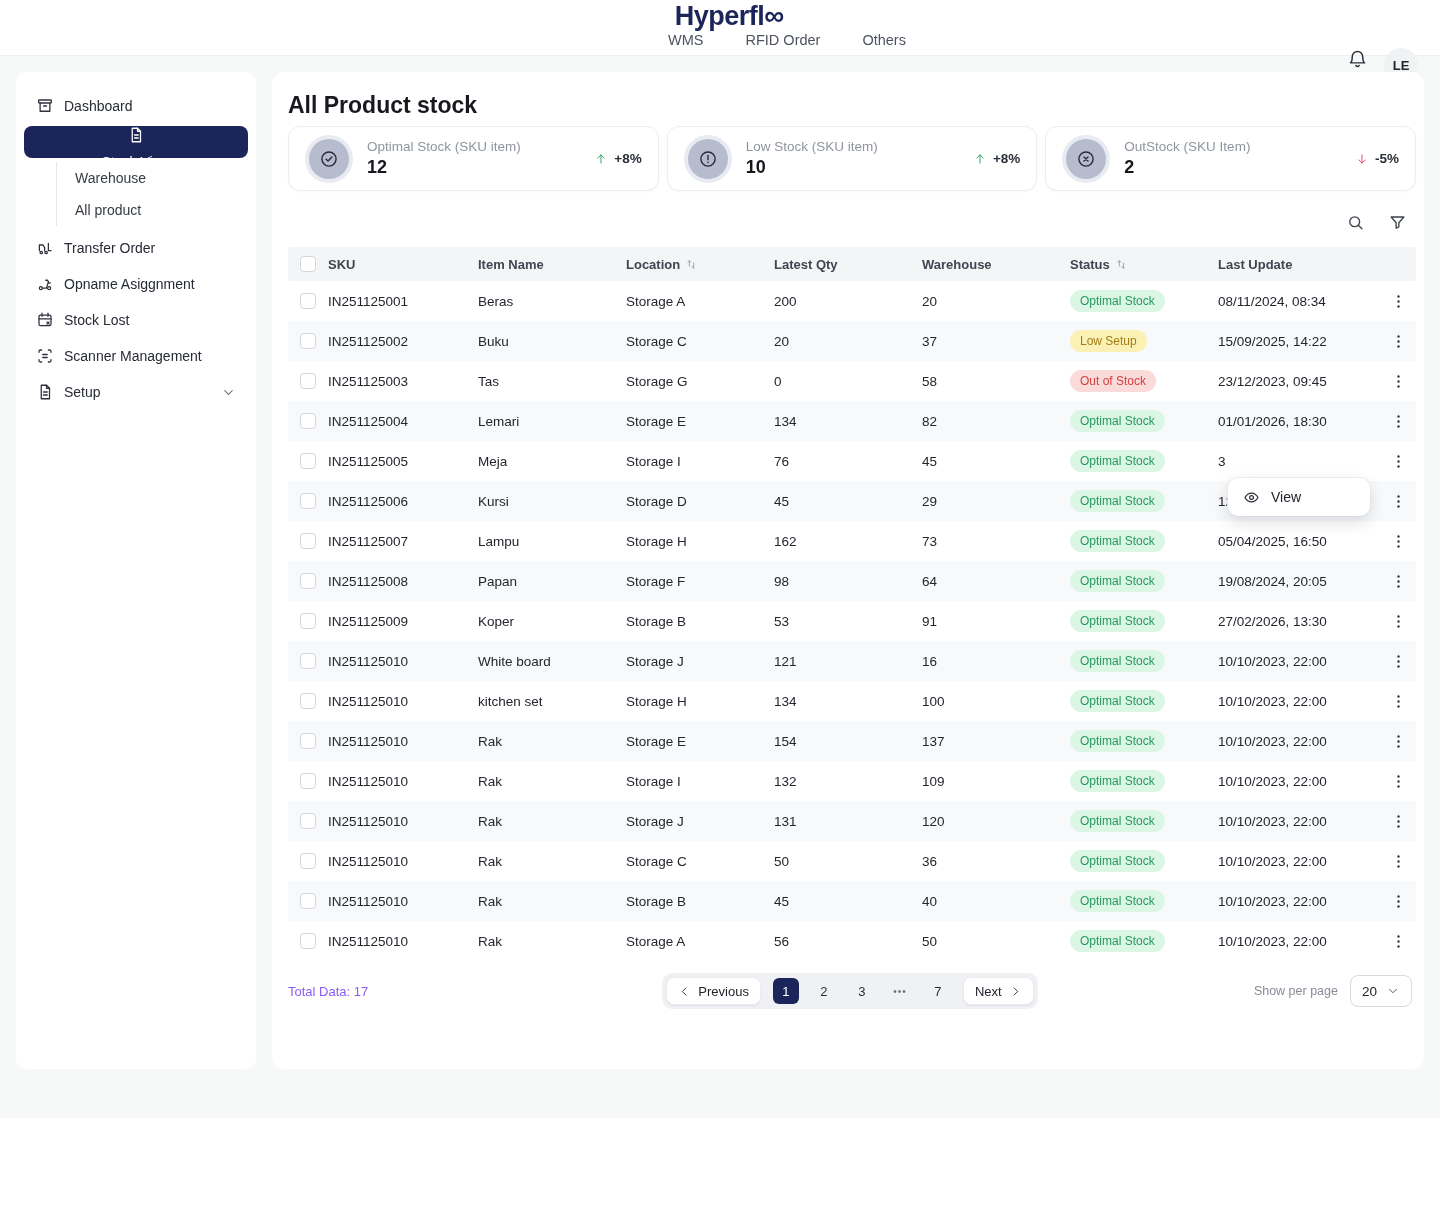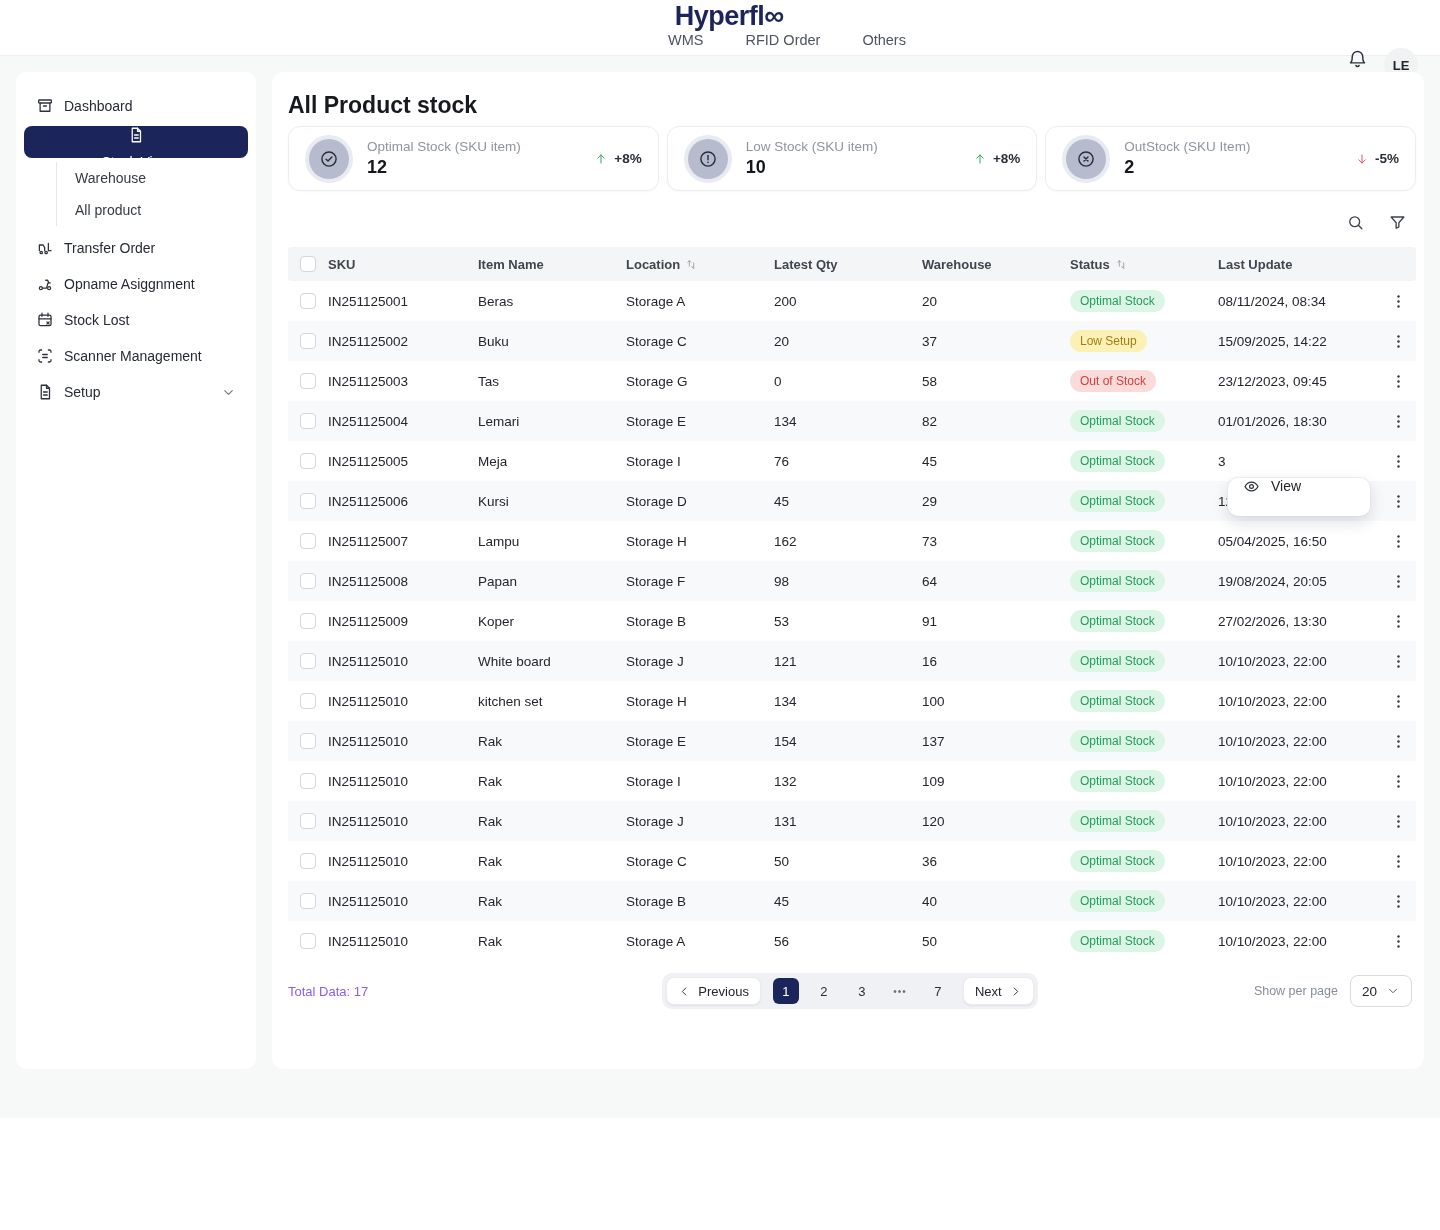--- a/index.html
+++ b/index.html
@@ -71,21 +71,21 @@
   .nav-btn { display:flex; align-items:center; gap:7px; background:#fff; border:1px solid #ececef; border-radius:8px; height:28px; padding:0 11px; font-size:13px; color:#22252c; cursor:pointer; box-shadow:0 1px 2px rgba(0,0,0,.07); }
   .nav-btn .nchev { display:flex; color:#22252c; }
   .page-btn { min-width:26px; height:26px; border-radius:6px; display:flex; align-items:center; justify-content:center; font-size:13px; color:#2a2e38; background:transparent; border:none; cursor:pointer; }
   .page-btn.active { background:var(--navy); color:#fff; }
   .page-btn.dots { cursor:default; letter-spacing:1px; font-size:10px; color:#6a7078; }
   .per-page { flex:1; display:flex; align-items:center; justify-content:flex-end; gap:12px; font-size:12.5px; color:#878d97; }
   .select { display:flex; align-items:center; gap:9px; border:1px solid #d8dadf; border-radius:8px; height:32px; padding:0 11px; font-size:13.5px; color:#23262d; background:#fff; cursor:pointer; }
   .select .schev { display:flex; color:#5b6069; }
 
   
-  .popup { position:absolute; left:956px; top:406px; width:142px; height:38px; background:#fff; border-radius:10px; box-shadow:0 6px 16px rgba(16,24,40,.14), 0 0 0 1px #f1f2f4; display:flex; align-items:flex-start; gap:11px; padding:0 15px; z-index:20; font-size:14px; color:#22252c; cursor:pointer; }
+  .popup { position:absolute; left:956px; top:406px; width:142px; height:38px; background:#fff; border-radius:10px; box-shadow:0 6px 16px rgba(16,24,40,.14), 0 0 0 1px #f1f2f4; display:flex; align-items:center; gap:11px; padding:0 15px; z-index:20; font-size:14px; color:#22252c; cursor:pointer; }
   .popup .p-ic { display:flex; color:#2a2e38; }
 </style>
 </head>
 <body>
 
 <div class="canvas">
 
   <header class="topbar">
     <div class="logo">
       <span>Hyperfl</span>

